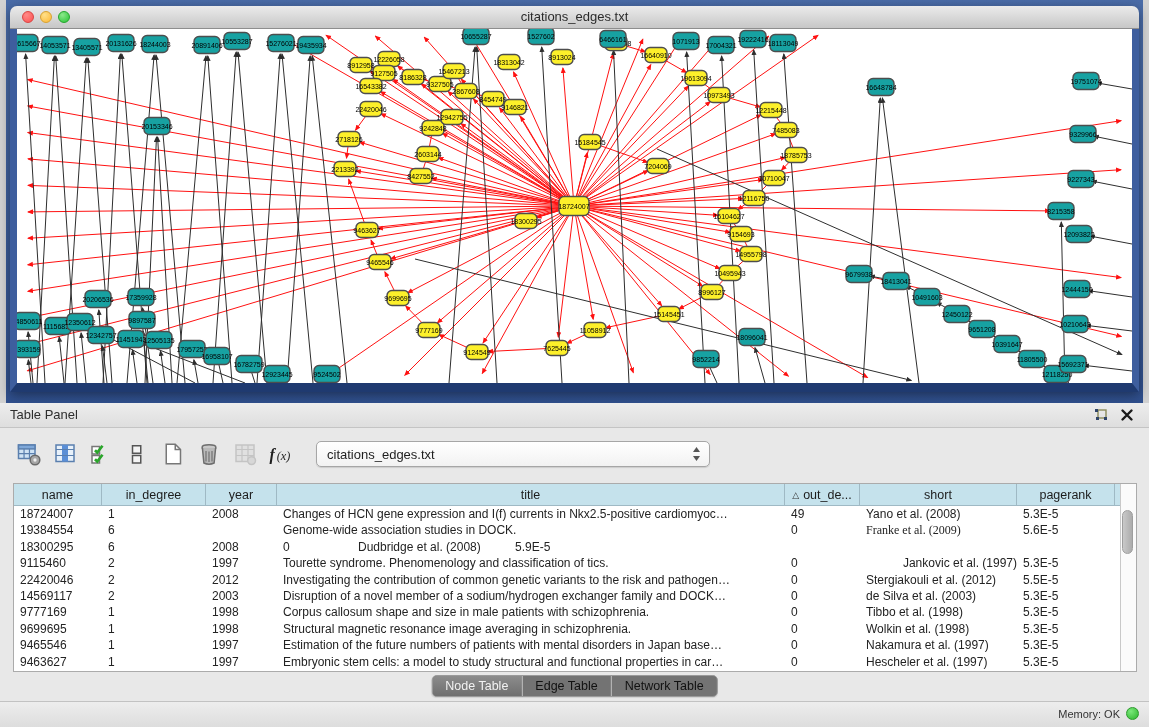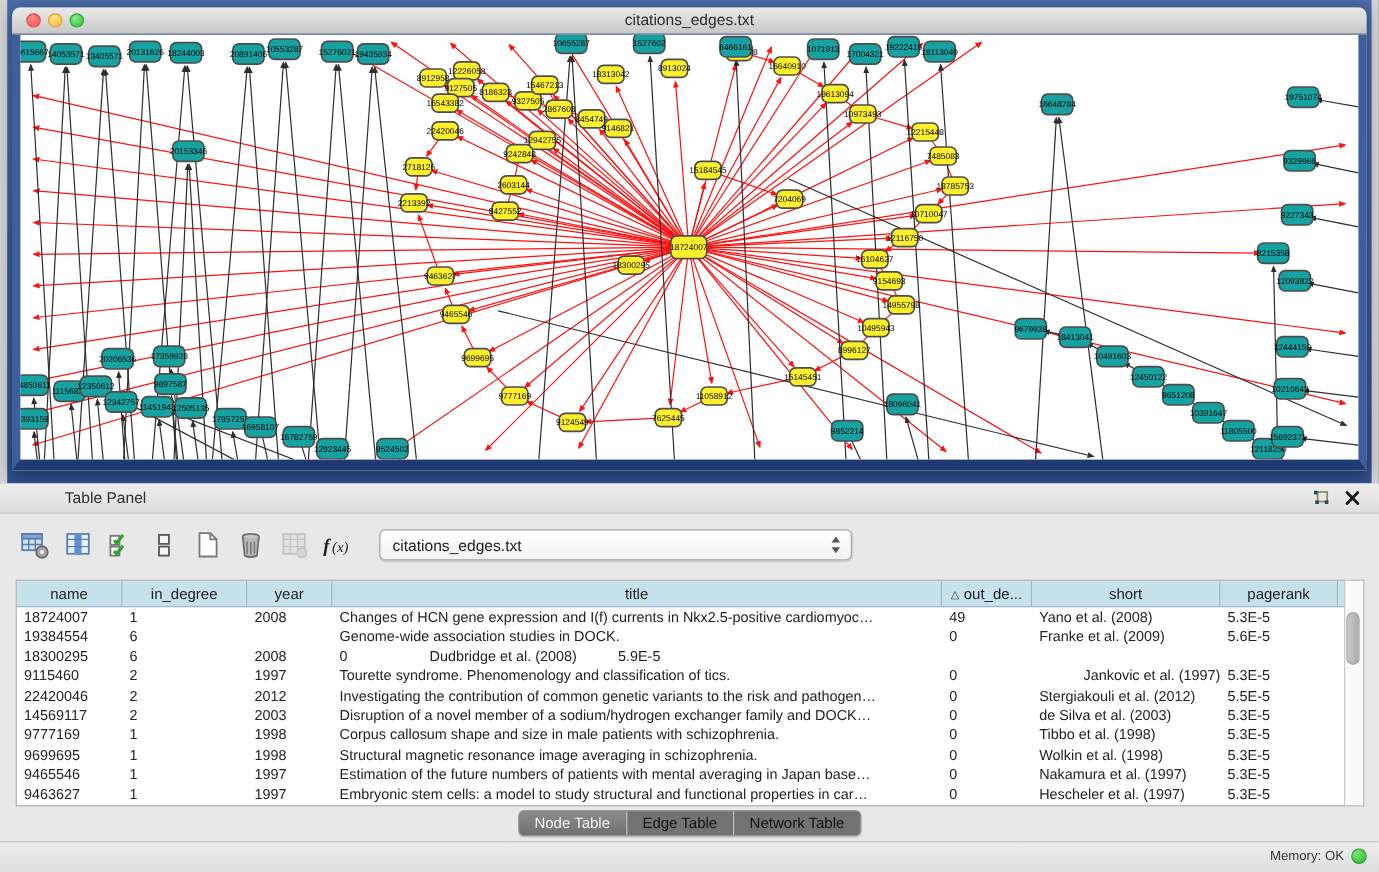--- a/index.html
+++ b/index.html
@@ -21,21 +21,21 @@
   .tl.green{left:48px;background:radial-gradient(circle at 35% 30%,#8BE88B,#28C435);border:1px solid #23A62D;}
   .wtitle{text-align:center;line-height:22px;font-size:13px;color:#2B2B2B;}
   .canvas-frame{height:363px;box-sizing:border-box;background:#FFFFFF;
        border-left:7px solid #3E5E9E;border-right:7px solid #3E5E9E;border-bottom:9px solid #1F3A70;}
   .canvas-frame svg{display:block}
 
   
   .table-panel{position:absolute;left:0;top:403px;width:1149px;height:324px;background:#E8E8E8;}
   .panel-header{height:24px;background:linear-gradient(#EDEDED,#DEDEDE);
        border-bottom:1px solid #C4C4C4;position:relative;}
-  .panel-title{position:absolute;left:10px;top:4px;font-size:13px;color:#2E2E2E;margin-left:44px;}
+  .panel-title{position:absolute;left:10px;top:4px;font-size:13px;color:#2E2E2E;}
   .panel-float{position:absolute;right:40px;top:4px;width:16px;height:16px;cursor:pointer;}
   .panel-close{position:absolute;right:14px;top:4px;width:16px;height:16px;cursor:pointer;}
 
   .toolbar{position:absolute;left:14px;top:36px;height:30px;display:flex;align-items:center;gap:6px;}
   .tbtn{width:30px;height:28px;border:none;background:transparent;padding:2px;cursor:pointer;}
   .tbtn.disabled{opacity:.4}
   .combo{margin-left:14px;width:392px;height:24px;background:linear-gradient(#FFFFFF,#F2F2F2);
        border:1px solid #A6A6A6;border-radius:5px;box-shadow:0 1px 1px rgba(0,0,0,.12);
        display:flex;align-items:center;position:relative;cursor:pointer;}
   .combo .val{font-size:13px;color:#1E1E1E;padding-left:10px;}
@@ -769,21 +769,21 @@
             <div class="td" style="width: 75px;">49</div>
             <div class="td" style="width: 157px;">Yano et al. (2008)</div>
             <div class="td" style="width: 98px;">5.3E-5</div>
           </div>
           <div class="trow">
             <div class="td" style="width: 88px;">19384554</div>
             <div class="td" style="width: 104px;">6</div>
             <div class="td" style="width: 71px; margin-top: 18px;">2009</div>
             <div class="td" style="width: 508px;">Genome-wide association studies in DOCK.</div>
             <div class="td" style="width: 75px;">0</div>
-            <div class="td" style="width: 157px;">Franke et al. (2009)</div>
+            <div class="td" style="width: 157px; font-family: Liberation Serif, serif;">Franke et al. (2009)</div>
             <div class="td" style="width: 98px;">5.6E-5</div>
           </div>
           <div class="trow">
             <div class="td" style="width: 88px;">18300295</div>
             <div class="td" style="width: 104px;">6</div>
             <div class="td" style="width: 71px;">2008</div>
             <div class="td" style="width: 75px;">0</div>
             <div class="td" style="width: 157px;">Dudbridge et al. (2008)</div>
             <div class="td" style="width: 98px;">5.9E-5</div>
           </div>
@@ -829,21 +829,21 @@
             <div class="td" style="width: 71px;">1998</div>
             <div class="td" style="width: 508px;">Structural magnetic resonance image averaging in schizophrenia.</div>
             <div class="td" style="width: 75px;">0</div>
             <div class="td" style="width: 157px;">Wolkin et al. (1998)</div>
             <div class="td" style="width: 98px;">5.3E-5</div>
           </div>
           <div class="trow">
             <div class="td" style="width: 88px;">9465546</div>
             <div class="td" style="width: 104px;">1</div>
             <div class="td" style="width: 71px;">1997</div>
-            <div class="td" style="width: 508px;">Estimation of the future numbers of patients with mental averaging in Japan base…</div>
+            <div class="td" style="width: 508px;">Estimation of the future numbers of patients with mental disorders in Japan base…</div>
             <div class="td" style="width: 75px;">0</div>
             <div class="td" style="width: 157px;">Nakamura et al. (1997)</div>
             <div class="td" style="width: 98px;">5.3E-5</div>
           </div>
           <div class="trow">
             <div class="td" style="width: 88px;">9463627</div>
             <div class="td" style="width: 104px;">1</div>
             <div class="td" style="width: 71px;">1997</div>
             <div class="td" style="width: 508px;">Embryonic stem cells: a model to study structural and functional properties in car…</div>
             <div class="td" style="width: 75px;">0</div>

